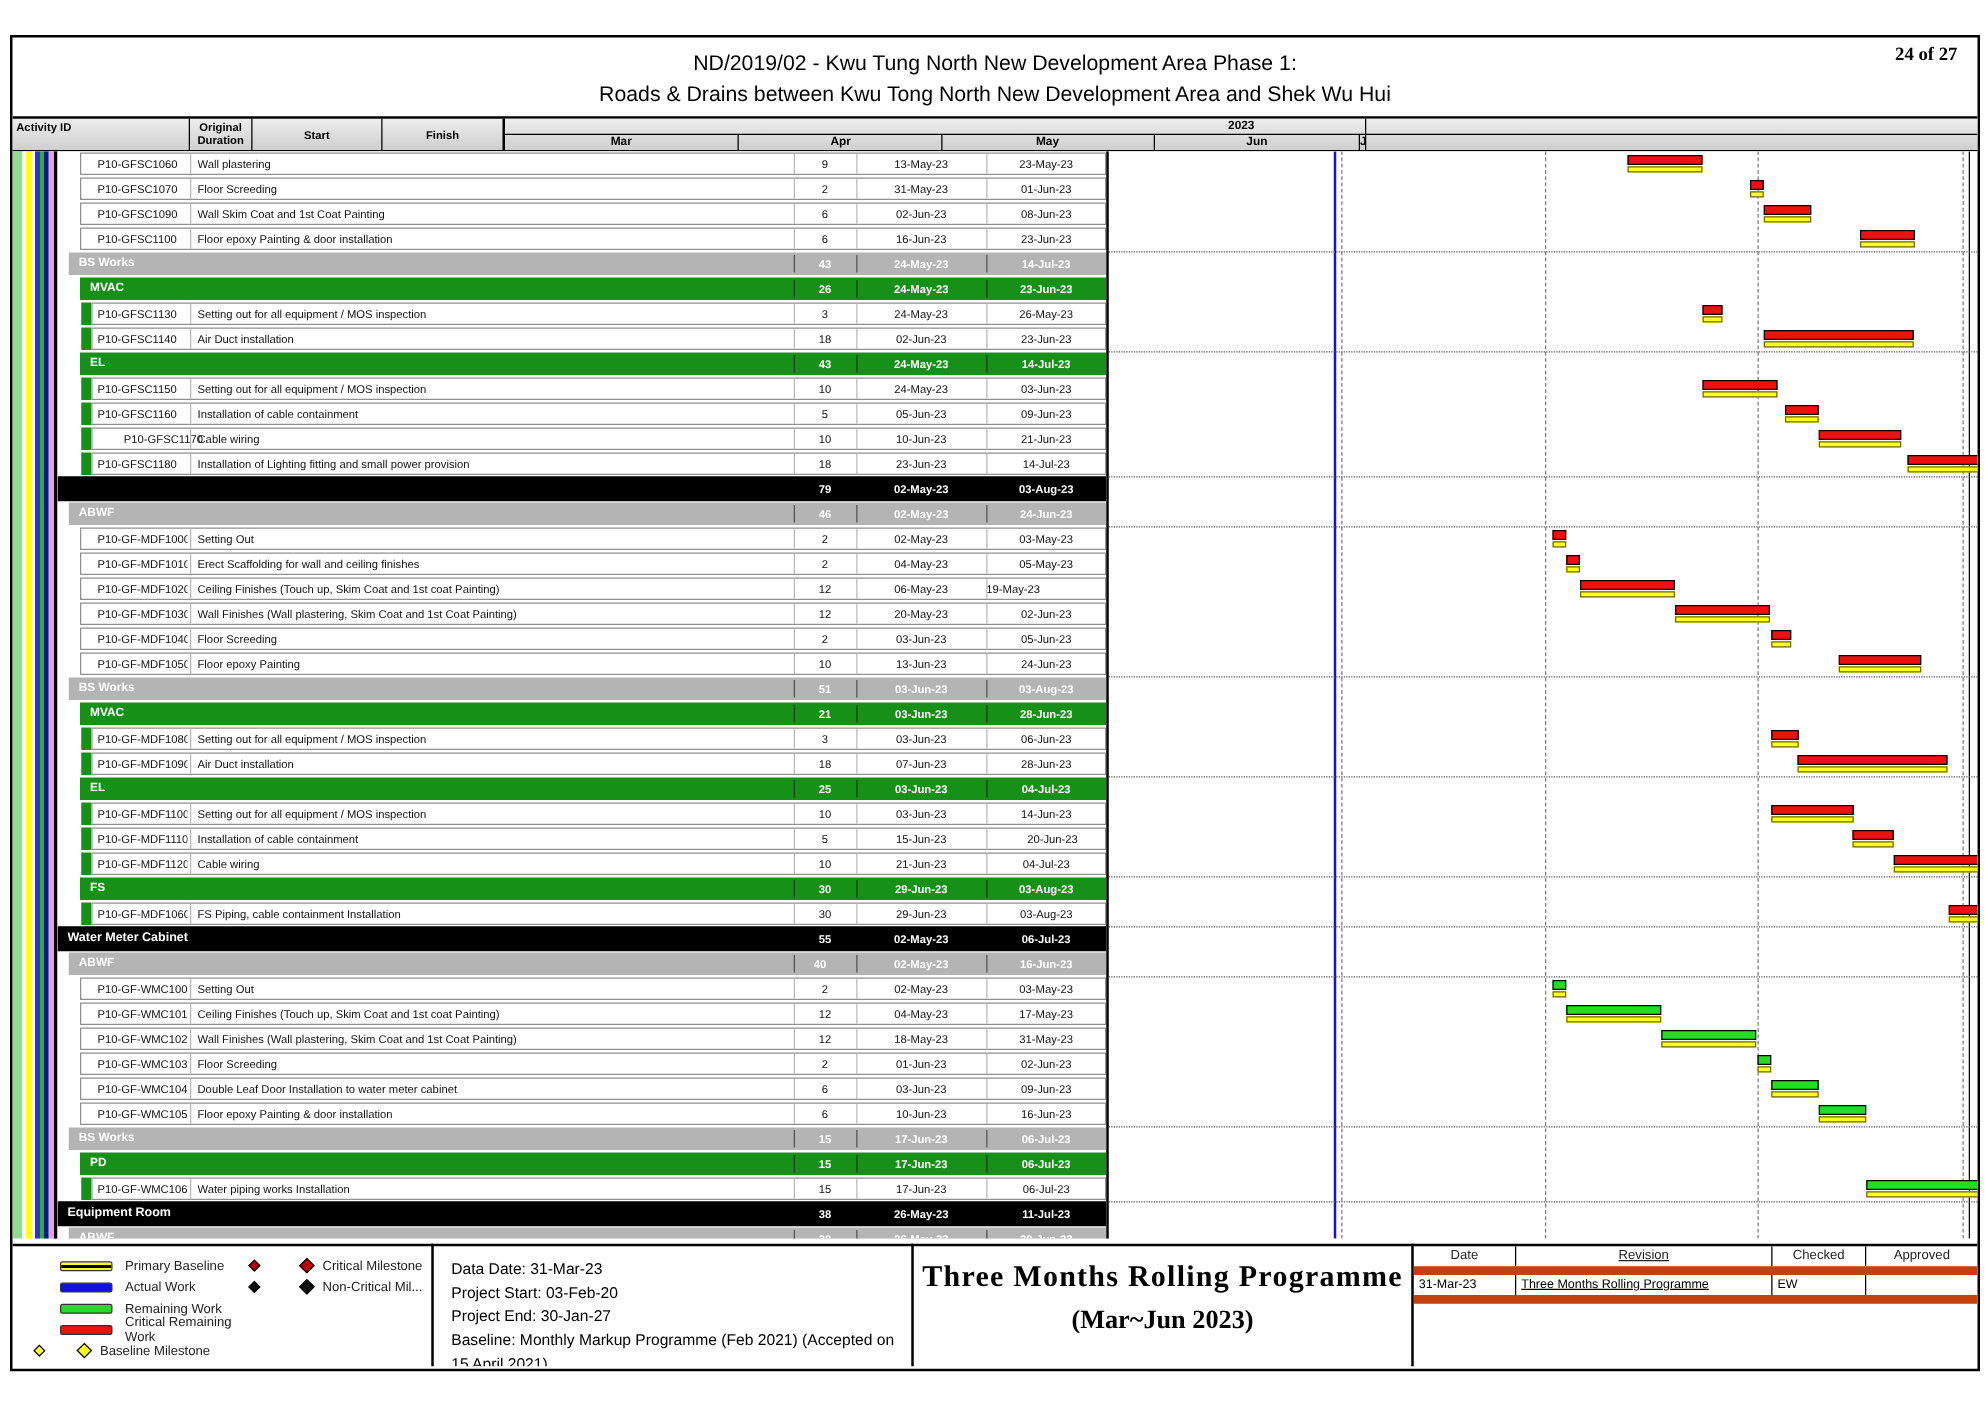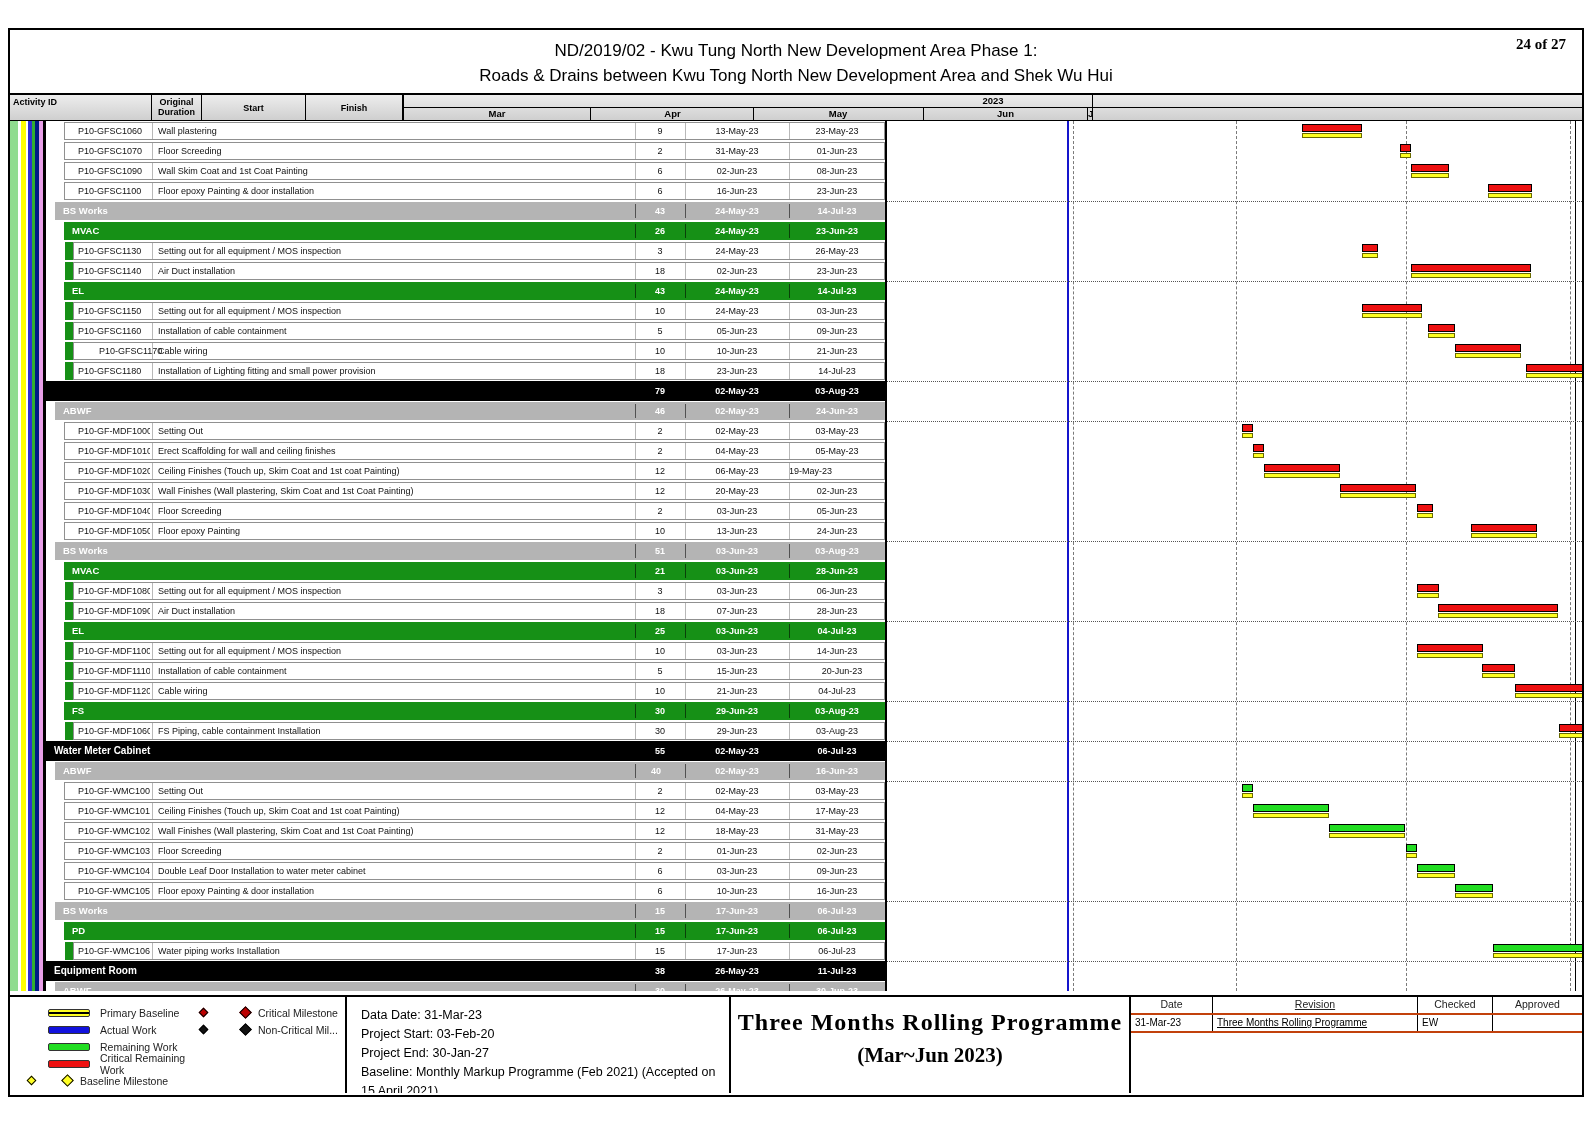--- a/index.html
+++ b/index.html
@@ -65,21 +65,21 @@
   .diamond { width: 9px; height: 9px; transform: rotate(45deg); border: 1px solid #000; flex: none; }
   .diamond.small { width: 7px; height: 7px; }
   .d-baseline { background: #ffff22; }
   .d-critical { background: #bb0000; }
   .d-noncritical { background: #111; }
   .info-box { width: 384px; padding: 9px 2px 0 14px; font-size: 12.5px; line-height: 19px; color: #000; }
   .title-box { width: 400px; text-align: center; font-family: "Liberation Serif", "DejaVu Serif", serif; font-weight: bold; }
   .tb-line1 { font-size: 24px; margin-top: 12px; letter-spacing: 1px; }
   .tb-line2 { font-size: 21px; margin-top: 7px; }
   .rev-box { flex: 1; border-right: none; }
-  .rev-row { display: flex; border-bottom: 2px solid #c2410c; align-items: center; }
+  .rev-row { display: flex; border-bottom: 7px solid #c2410c; align-items: center; }
   .rev-cell { border-right: 1px solid #000; height: 16px; line-height: 15px; font-size: 10px; overflow: hidden; white-space: nowrap; }
   .rev-cell:last-child { border-right: none; }
   .rc1 { width: 82px; } .rc2 { width: 205px; text-decoration: underline; } .rc3 { width: 75px; } .rc4 { flex: 1; }
   .rev-head .rev-cell { text-align: center; font-size: 10.5px; color: #222; }
   .rev-data .rev-cell { padding-left: 4px; }
 </style>
 </head>
 <body>
 
 <div class="frame">

